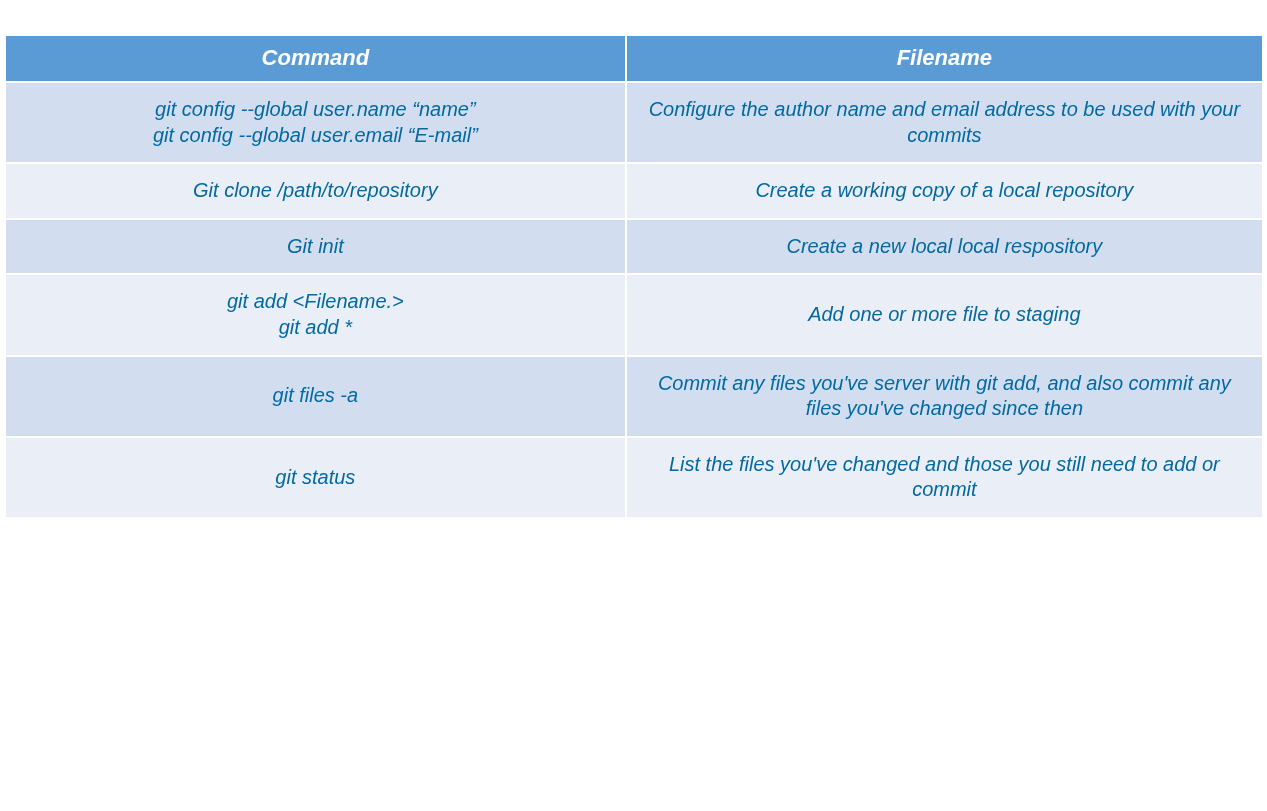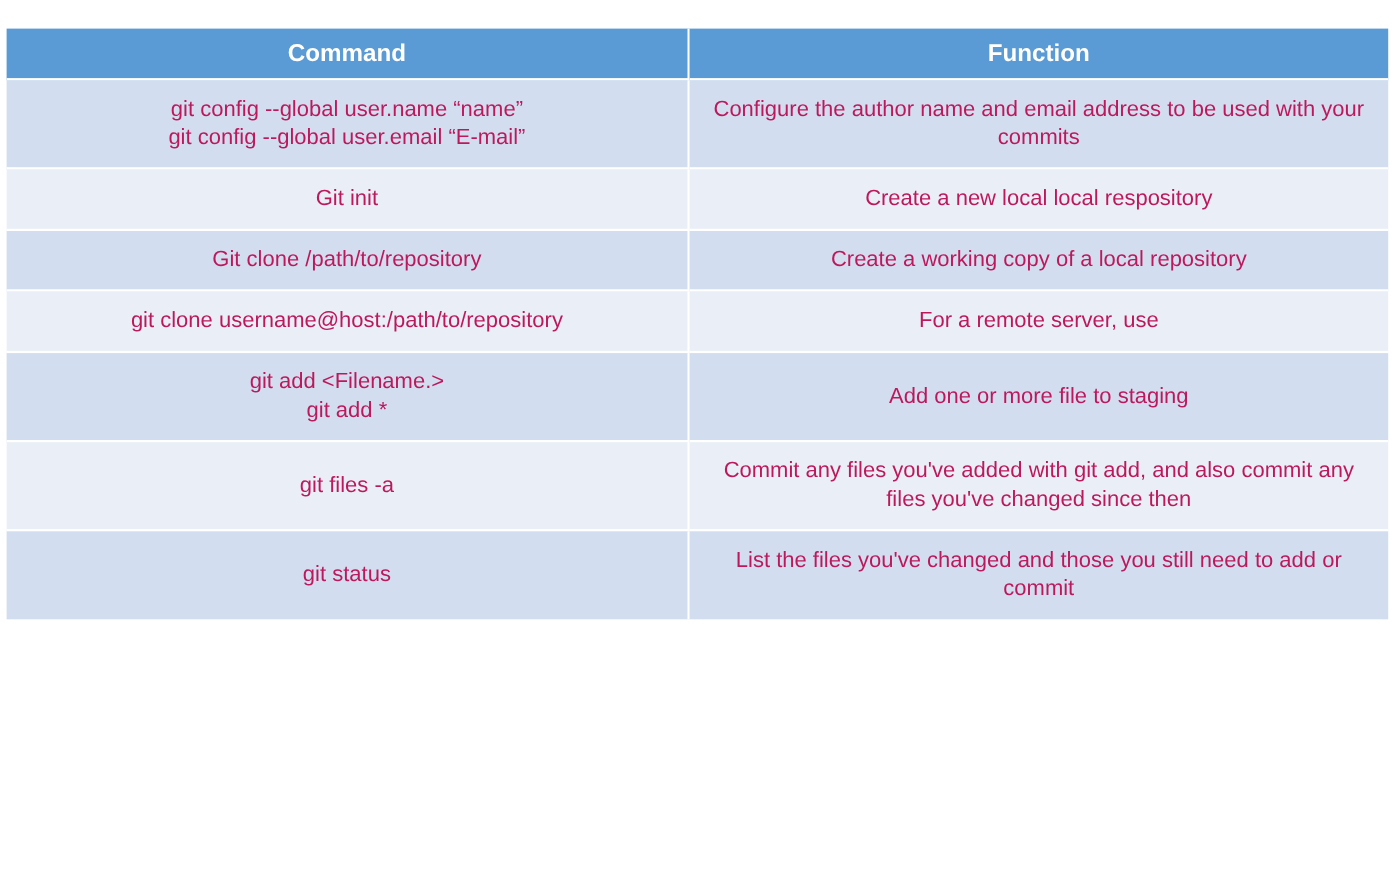--- a/index.html
+++ b/index.html
@@ -4,44 +4,45 @@
 <style>
   html, body {
     margin: 0;
     padding: 0;
     background: #fff;
     font-family: Verdana, Tahoma, Arial, sans-serif;
     color: #222;
   }
   .wrap {
     width: 1260px;
-    margin: 6px auto;
+    margin: 16px auto;
     padding: 20px 2px 6px 2px;
     box-sizing: border-box;
+    font-style: italic;
   }
   table {
     width: 100%;
     border-collapse: separate;
     border-spacing: 0;
   }
   th {
     background: #5b9bd5;
     color: #fff;
     font-weight: bold;
     font-size: 22px;
     padding: 9px 8px 10px 8px;
     text-align: center;
     border-right: 2px solid #fff;
     border-bottom: 2px solid #fff;
   }
   th:last-child { border-right: none; }
   td {
     font-size: 20px;
     line-height: 1.28;
-    color: #be185d;
+    color: #0369a1;
     text-align: center;
     vertical-align: middle;
     padding: 14px 20px;
     border-right: 2px solid #fff;
     border-bottom: 2px solid #fff;
   }
   td:last-child { border-right: none; }
   tbody tr:last-child td { border-bottom: none; }
   tbody tr:nth-child(odd)  td { background: #d2deef; }
   tbody tr:nth-child(even) td { background: #eaeff7; }
@@ -50,49 +51,45 @@
   td.function { width: 50.5%; text-align: center; }
 </style>
 </head>
 <body>
 
 <div class="wrap">
   <table>
     <thead>
       <tr>
         <th>Command</th>
-        <th>Function</th>
+        <th>Filename</th>
       </tr>
     </thead>
     <tbody>
       <tr>
         <td class="command multi-line">git config --global user.name “name”
 git config --global user.email “E-mail”</td>
         <td class="function">Configure the author name and email address to be used with your commits</td>
       </tr>
       <tr>
-        <td class="command">Git init</td>
-        <td class="function">Create a new local local respository</td>
-      </tr>
-      <tr>
         <td class="command">Git clone /path/to/repository</td>
         <td class="function">Create a working copy of a local repository</td>
       </tr>
       <tr>
-        <td class="command">git clone username@host:/path/to/repository</td>
-        <td class="function">For a remote server, use</td>
+        <td class="command">Git init</td>
+        <td class="function">Create a new local local respository</td>
       </tr>
       <tr>
         <td class="command multi-line">git add &lt;Filename.&gt;
 git add *</td>
         <td class="function">Add one or more file to staging</td>
       </tr>
       <tr>
         <td class="command">git files -a</td>
-        <td class="function">Commit any files you've added with git add, and also commit any files you've changed since then</td>
+        <td class="function">Commit any files you've server with git add, and also commit any files you've changed since then</td>
       </tr>
       <tr>
         <td class="command">git status</td>
         <td class="function">List the files you've changed and those you still need to add or commit</td>
       </tr>
     </tbody>
   </table>
 </div>
 
 </body></html>

